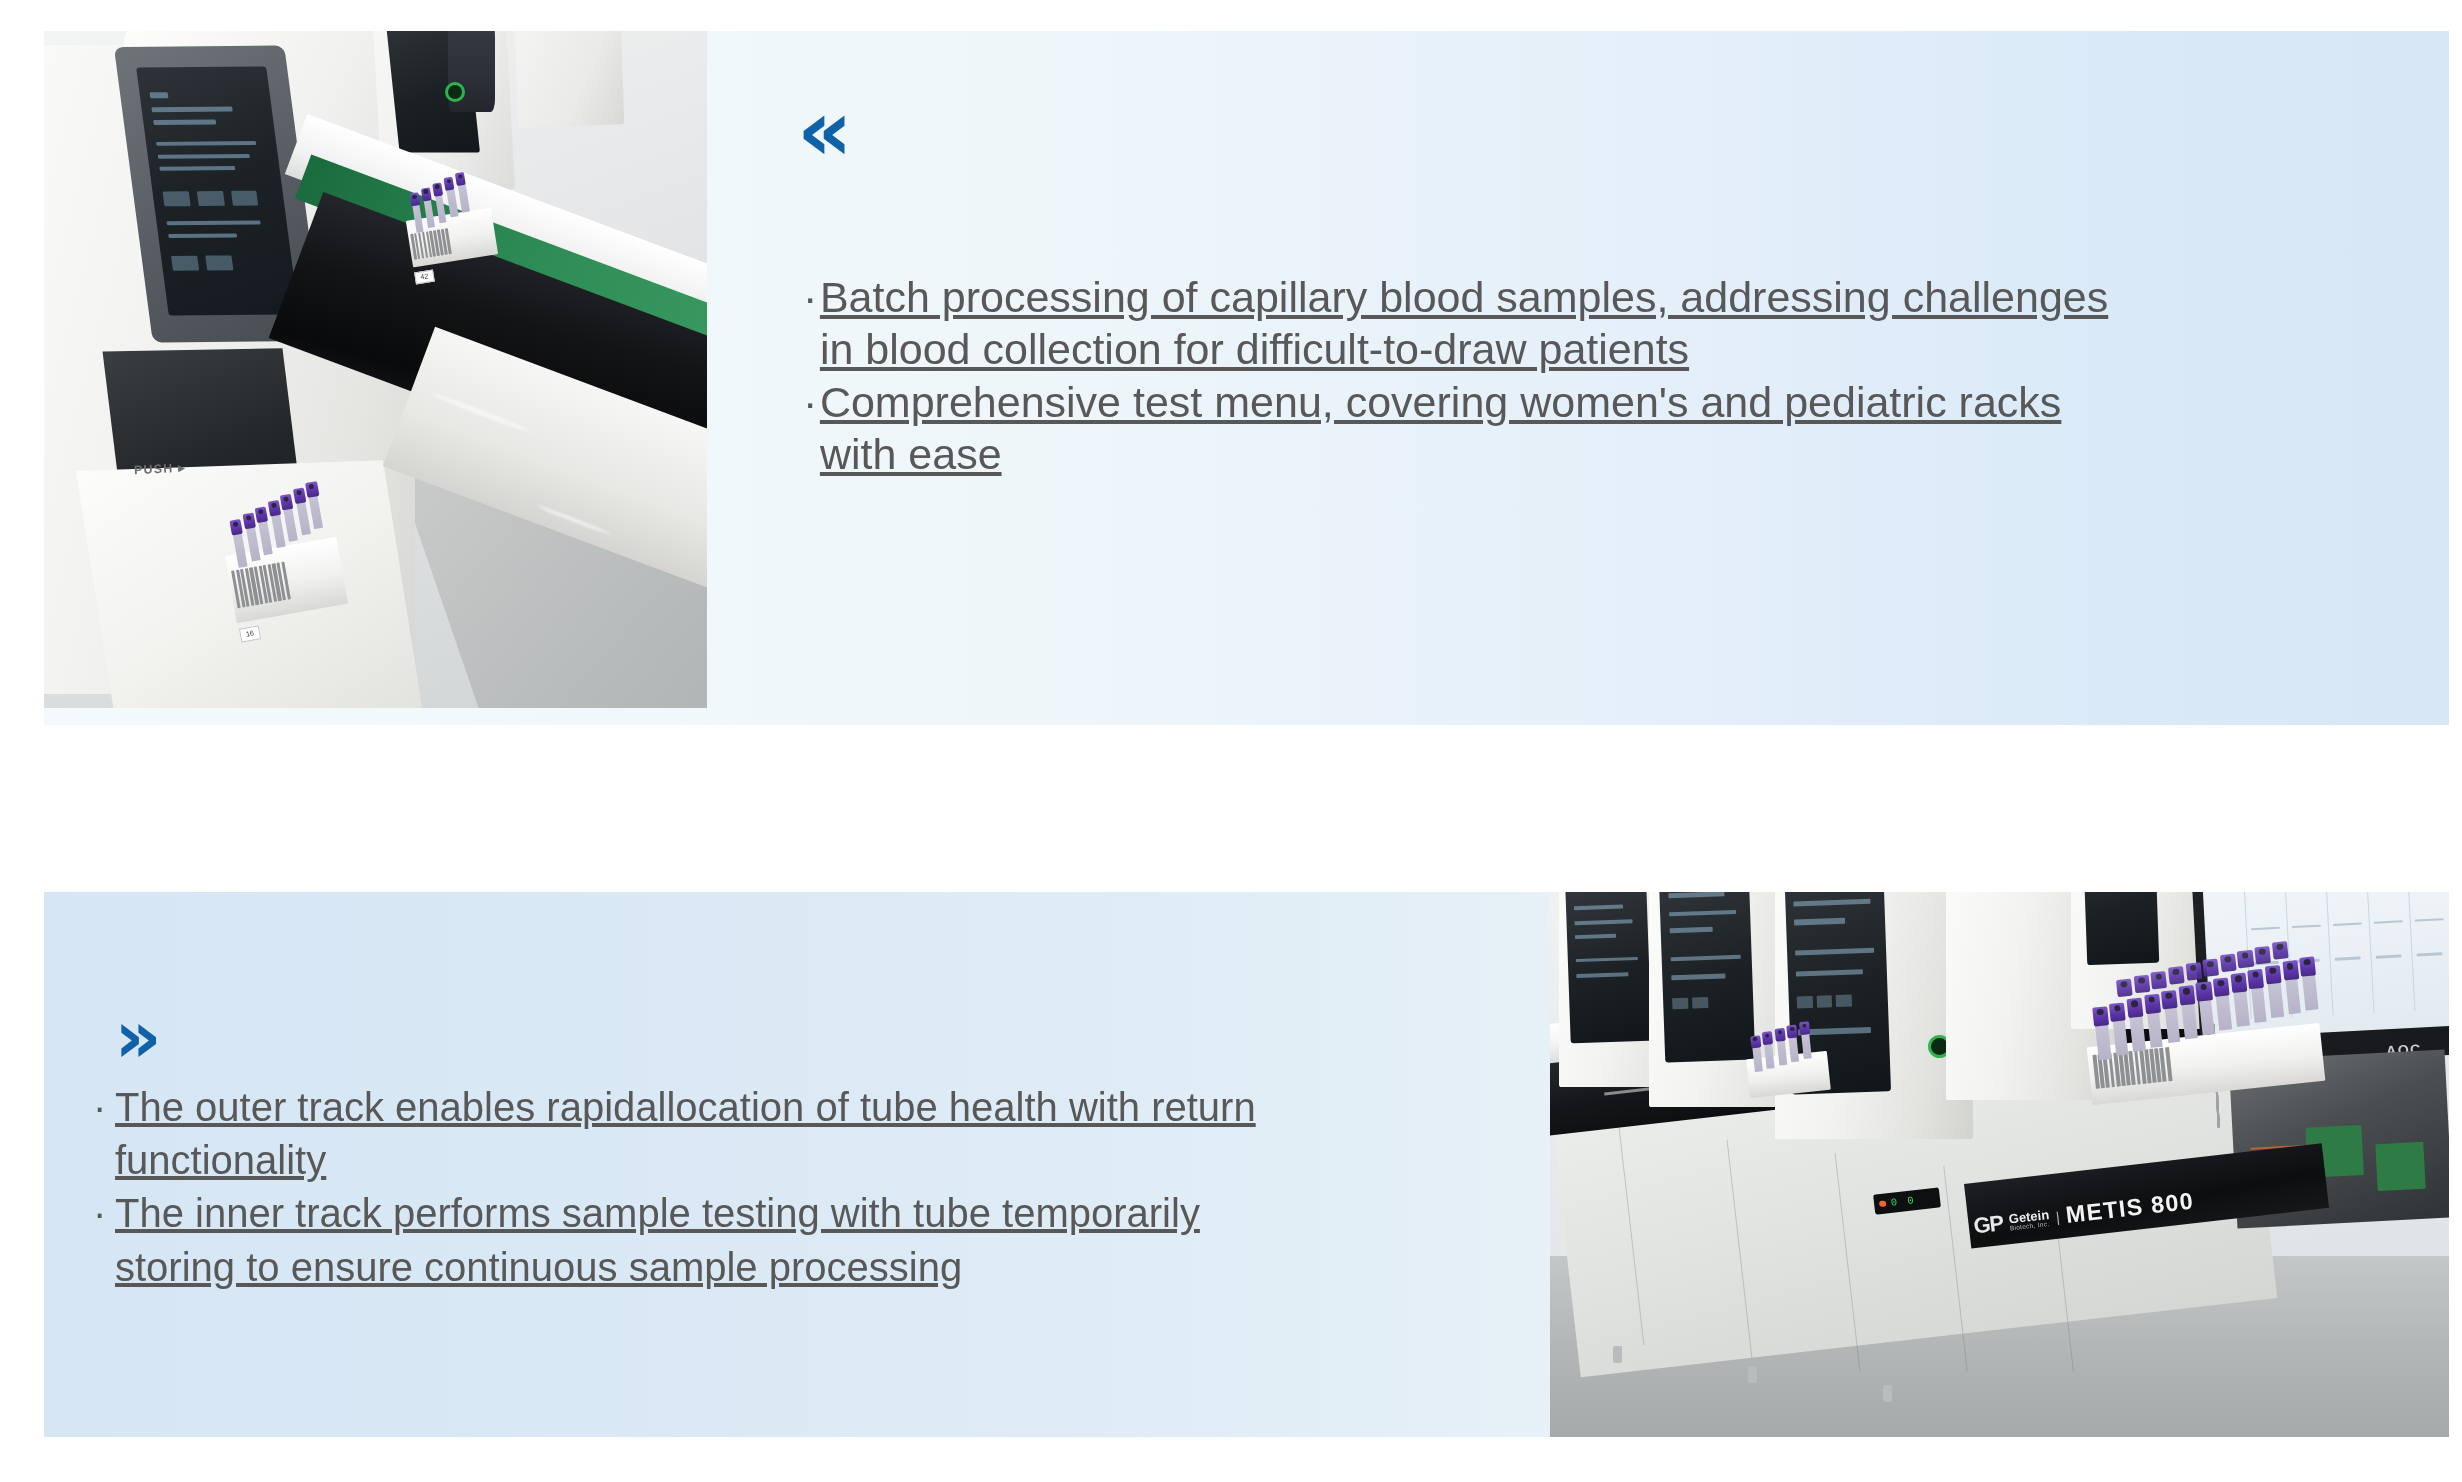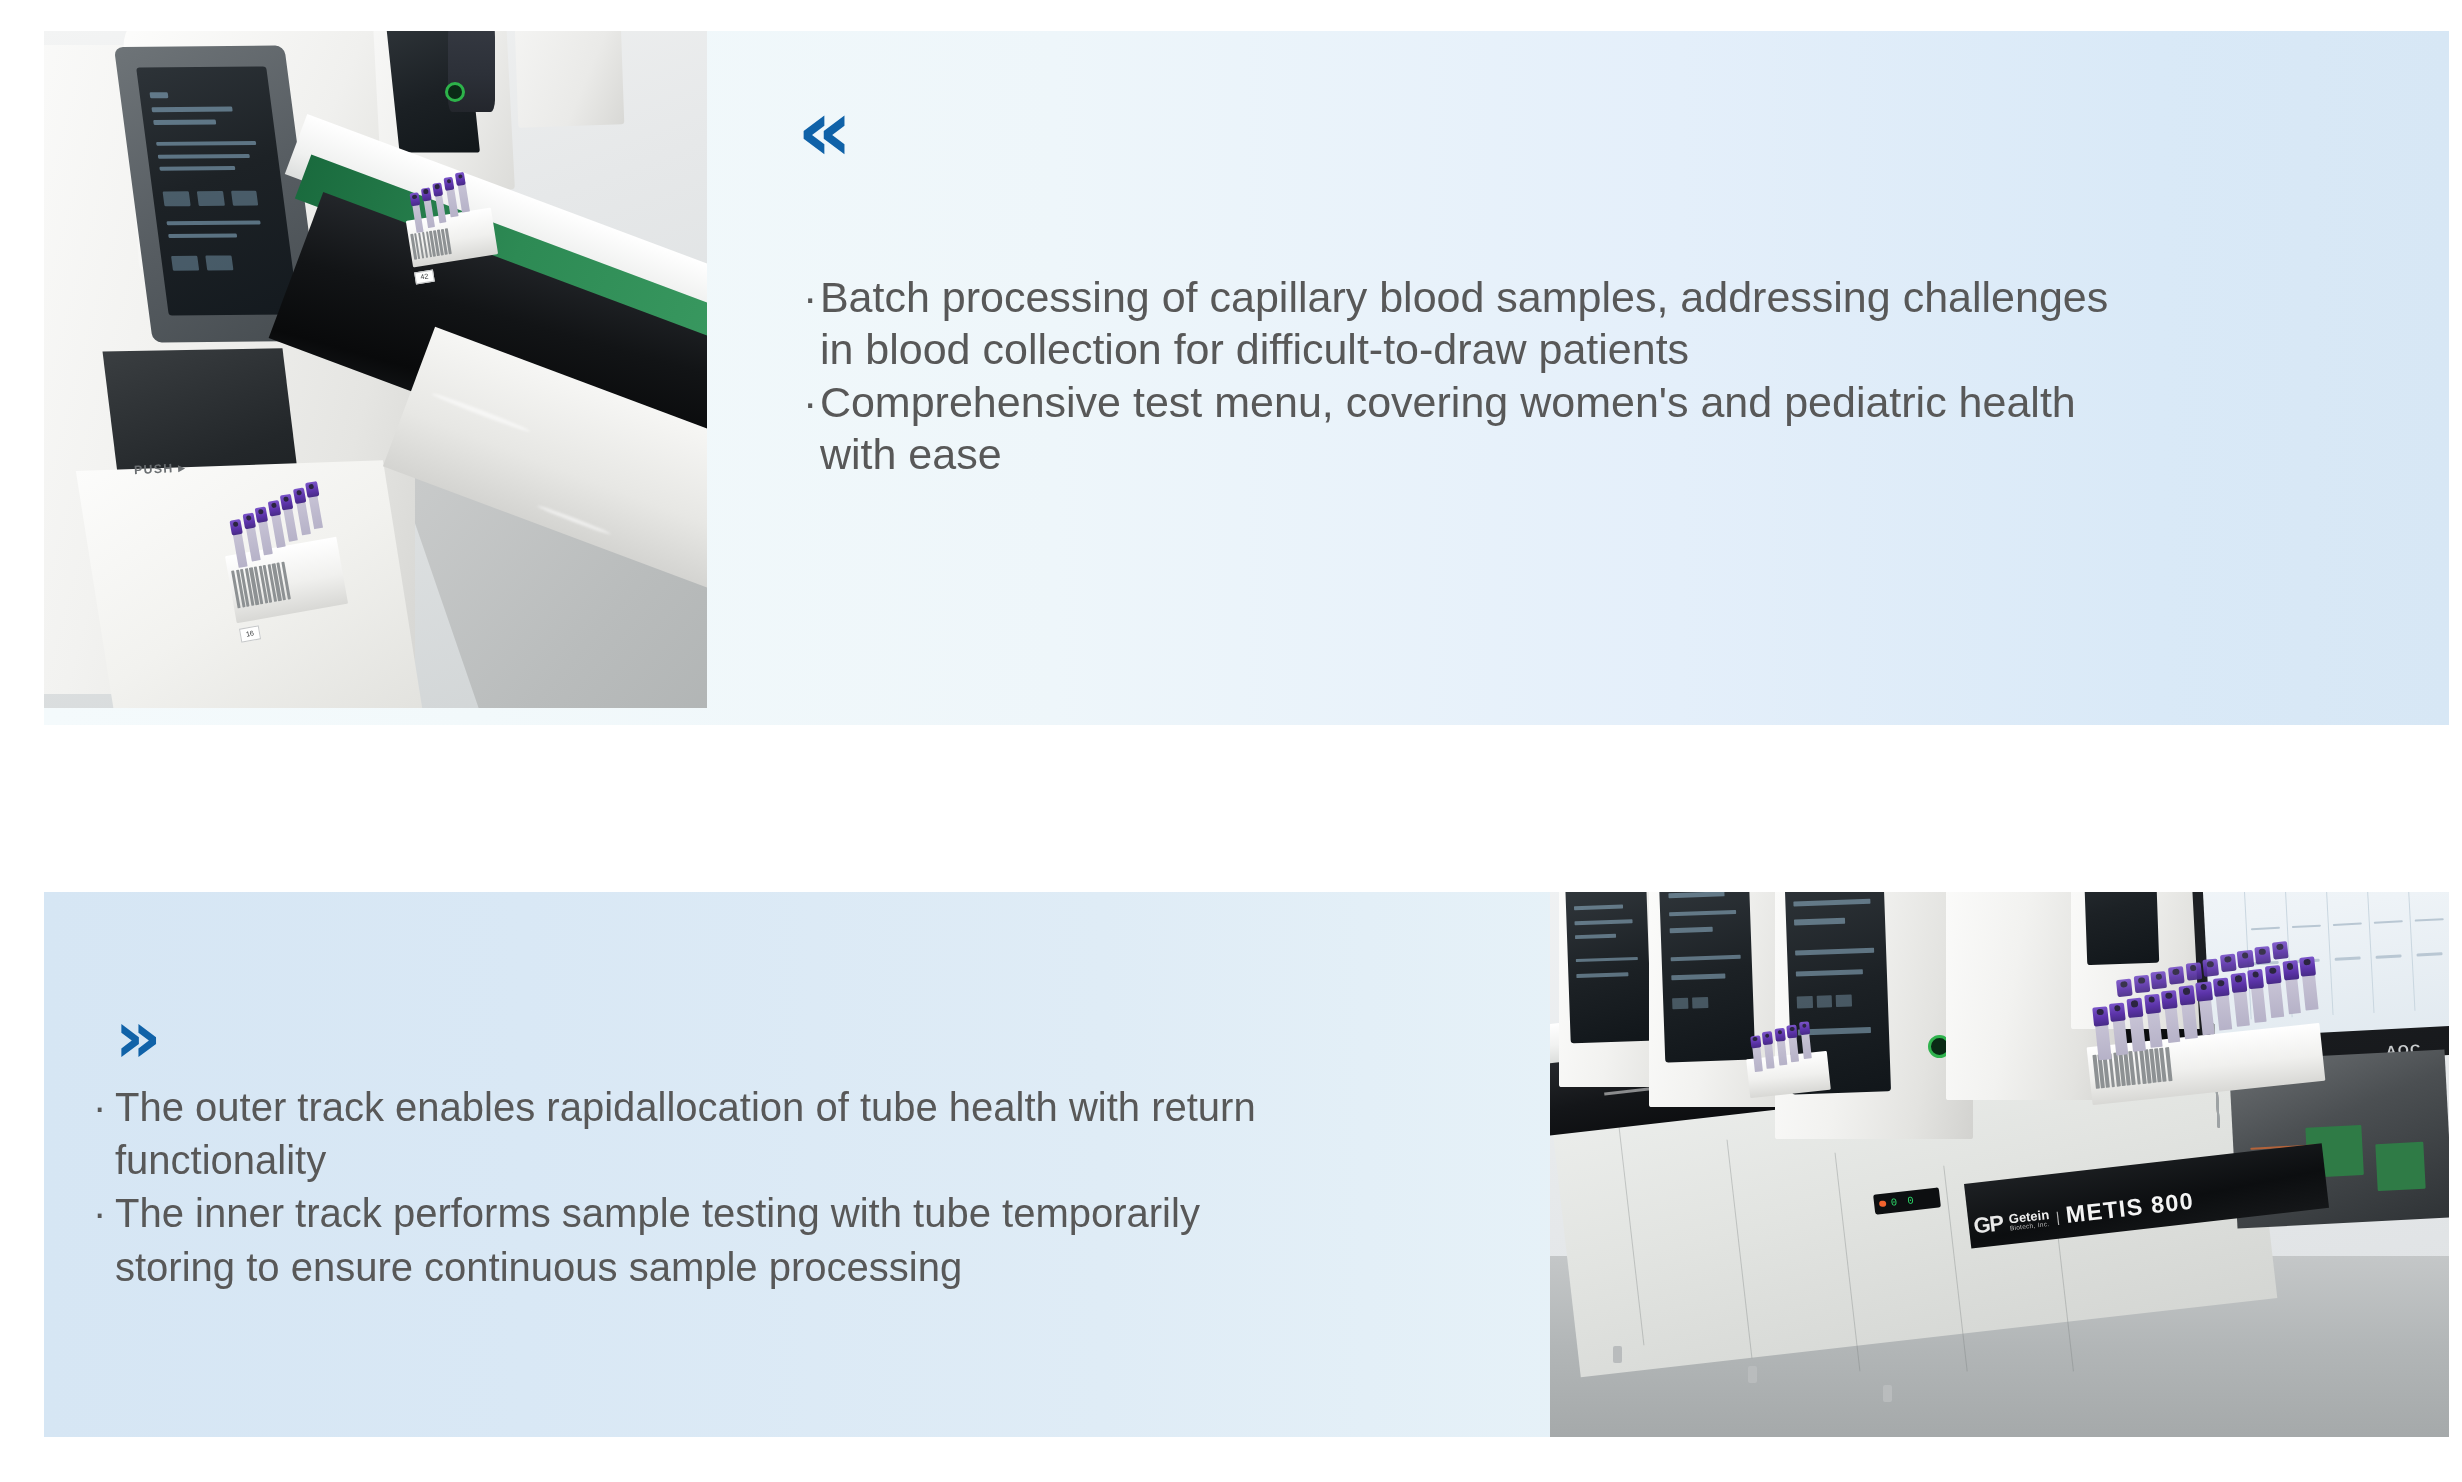--- a/index.html
+++ b/index.html
@@ -34,21 +34,21 @@
   .p1-title{
     color:#1062a8; font-weight:700; font-size:81px; line-height:1.07;
     letter-spacing:-0.7px; white-space:pre-line;
   }
   .p1-body{
     position:absolute; left:5.9px; top:240px; width:1342px;
     color:#585858; font-size:43px; line-height:1.22; font-weight:400;
   }
   .bullet-line{display:flex; align-items:flex-start;}
   .bullet-dot{width:17px;flex:0 0 17px;font-size:43px;line-height:1.22;}
-  .bullet-txt{flex:1;}
+  .bullet-txt{flex:1;text-decoration:underline;}
 
   
   .panel2{
     position:absolute; left:44px; top:892px; width:2405px; height:545px;
     background:linear-gradient(to right,#d6e6f4 0%,#d9e8f5 20%,#dfecf6 44%,#e7f2f8 66%,#eef7fa 84%,#f2fafb 100%);
     overflow:hidden;
   }
   .p2-photo{
     position:absolute; right:0; top:-103px; width:899px; height:648px; overflow:hidden;
     background:#dfe3e6;
@@ -300,21 +300,21 @@
       <span class="chev-left">«</span>
     </div>
 
     <div class="p1-body">
       <div class="bullet-line">
         <span class="bullet-dot">·</span>
         <span class="bullet-txt">Batch processing of capillary blood samples, addressing challenges in blood collection for difficult-to-draw patients</span>
       </div>
       <div class="bullet-line">
         <span class="bullet-dot">·</span>
-        <span class="bullet-txt">Comprehensive test menu, covering women's and pediatric health with ease</span>
+        <span class="bullet-txt">Comprehensive test menu, covering women's and pediatric racks with ease</span>
       </div>
     </div>
   </div>
 </section>
 
 <section class="panel2">
 
   <div class="p2-title-row">
     <span class="chev-right">»</span>
   </div>

